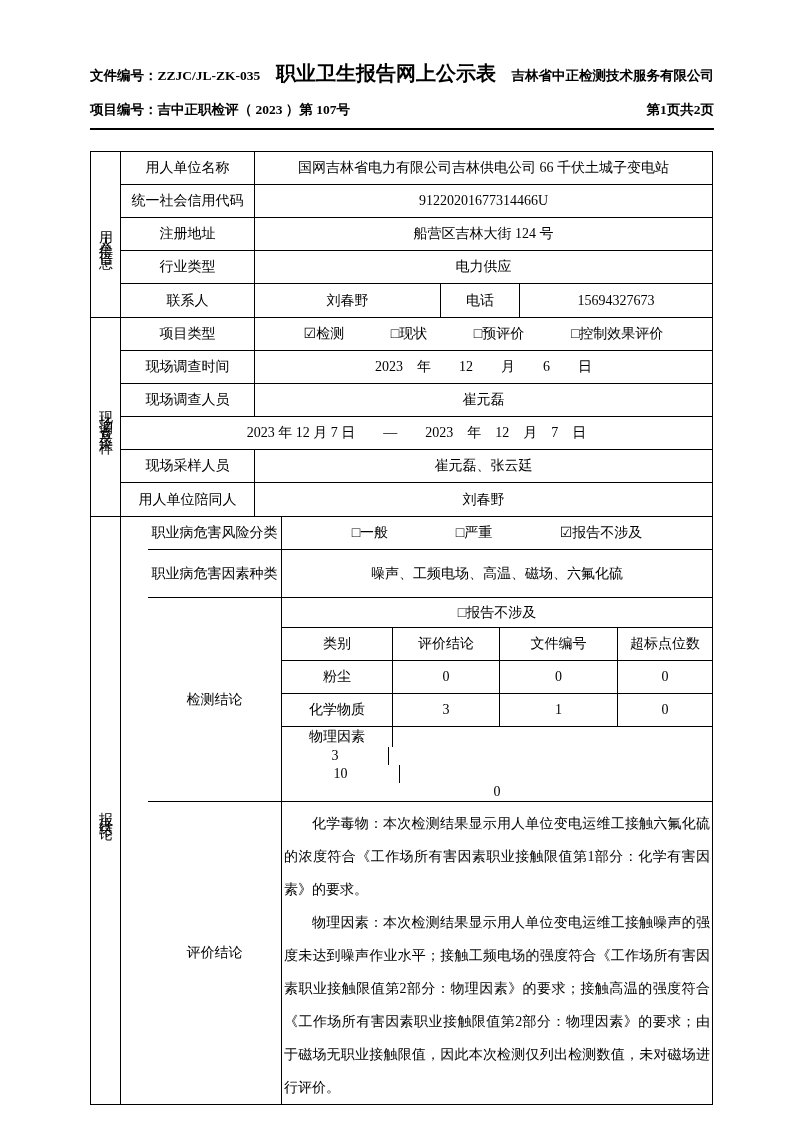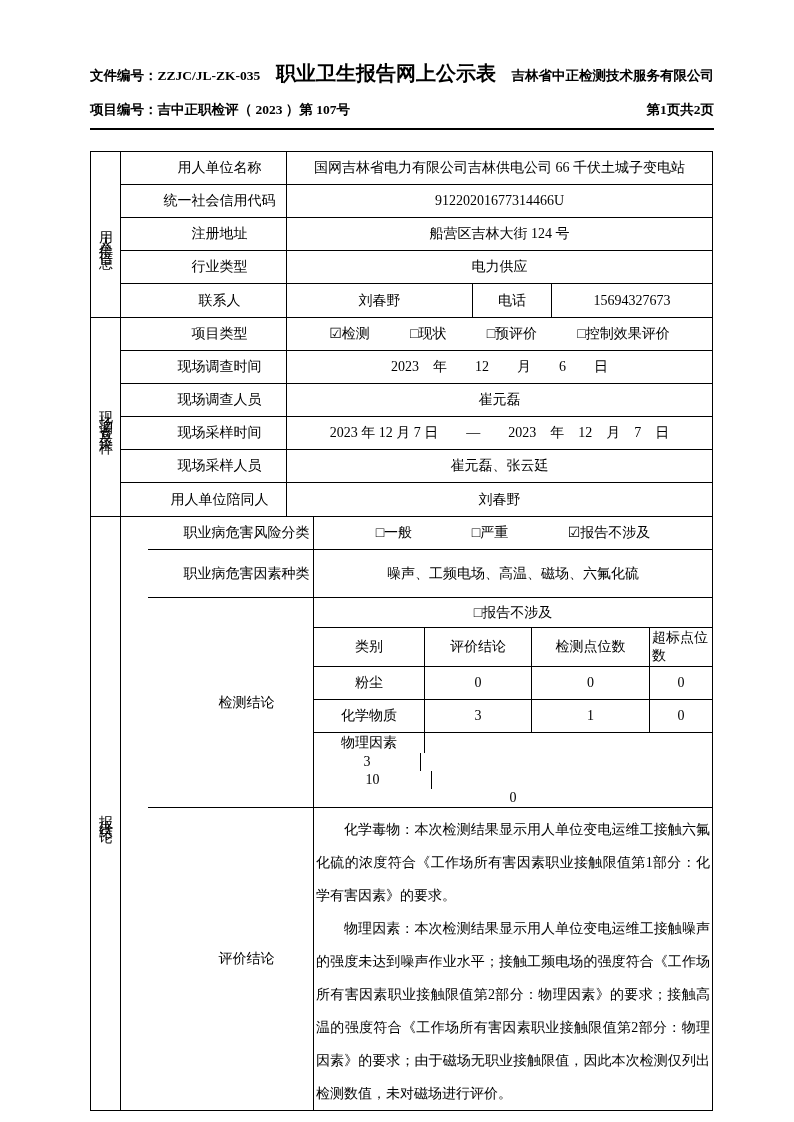--- a/index.html
+++ b/index.html
@@ -34,21 +34,20 @@
     writing-mode: vertical-rl; text-orientation: upright;
     letter-spacing: 5px; line-height: 30px;
   }
   .sect-body { flex: 1; display: flex; flex-direction: column; }
   .row { display: flex; border-bottom: 1px solid #000; min-height: 33px; }
   .sect-body > .row:last-child { border-bottom: none; }
   .cell-label {
     width: 134px; border-right: 1px solid #000; flex-shrink: 0;
     display: flex; align-items: center; justify-content: center; text-align: center;
     padding: 1px;
-    margin-left: 32px;
   }
   .cell-content {
     flex: 1; display: flex; align-items: center; justify-content: center;
     text-align: center; padding: 1px 2px;
   }
   .h48 { min-height: 48px; }
 
   
   .w-name  { width: 186px; border-right: 1px solid #000; flex: none; }
   .w-plabel{ width: 79px;  border-right: 1px solid #000; flex: none; }
@@ -148,21 +147,20 @@
         </div>
         <div class="row">
           <div class="cell-label">现场调查时间</div>
           <div class="cell-content">2023　年　　12　　月　　6　　日</div>
         </div>
         <div class="row">
           <div class="cell-label">现场调查人员</div>
           <div class="cell-content">崔元磊</div>
         </div>
         <div class="row">
-          <div class="cell-label">现场采样时间</div>
           <div class="cell-content">2023 年 12 月 7 日　　—　　2023　年　12　月　7　日</div>
         </div>
         <div class="row">
           <div class="cell-label">现场采样人员</div>
           <div class="cell-content">崔元磊、张云廷</div>
         </div>
         <div class="row">
           <div class="cell-label">用人单位陪同人</div>
           <div class="cell-content">刘春野</div>
         </div>
@@ -186,21 +184,21 @@
           <div class="cell-label">职业病危害因素种类</div>
           <div class="cell-content">噪声、工频电场、高温、磁场、六氟化硫</div>
         </div>
         <div class="row">
           <div class="cell-label">检测结论</div>
           <div class="det-content">
             <div class="det-notinv">□报告不涉及</div>
             <div class="det-row">
               <div class="dc1">类别</div>
               <div class="dc2">评价结论</div>
-              <div class="dc3">检测点位数</div>
+              <div class="dc3">文件编号</div>
               <div class="dc4">超标点位数</div>
             </div>
             <div class="det-row">
               <div class="dc1">粉尘</div>
               <div class="dc2">0</div>
               <div class="dc3">0</div>
               <div class="dc4">0</div>
             </div>
             <div class="det-row">
               <div class="dc1">化学物质</div>

